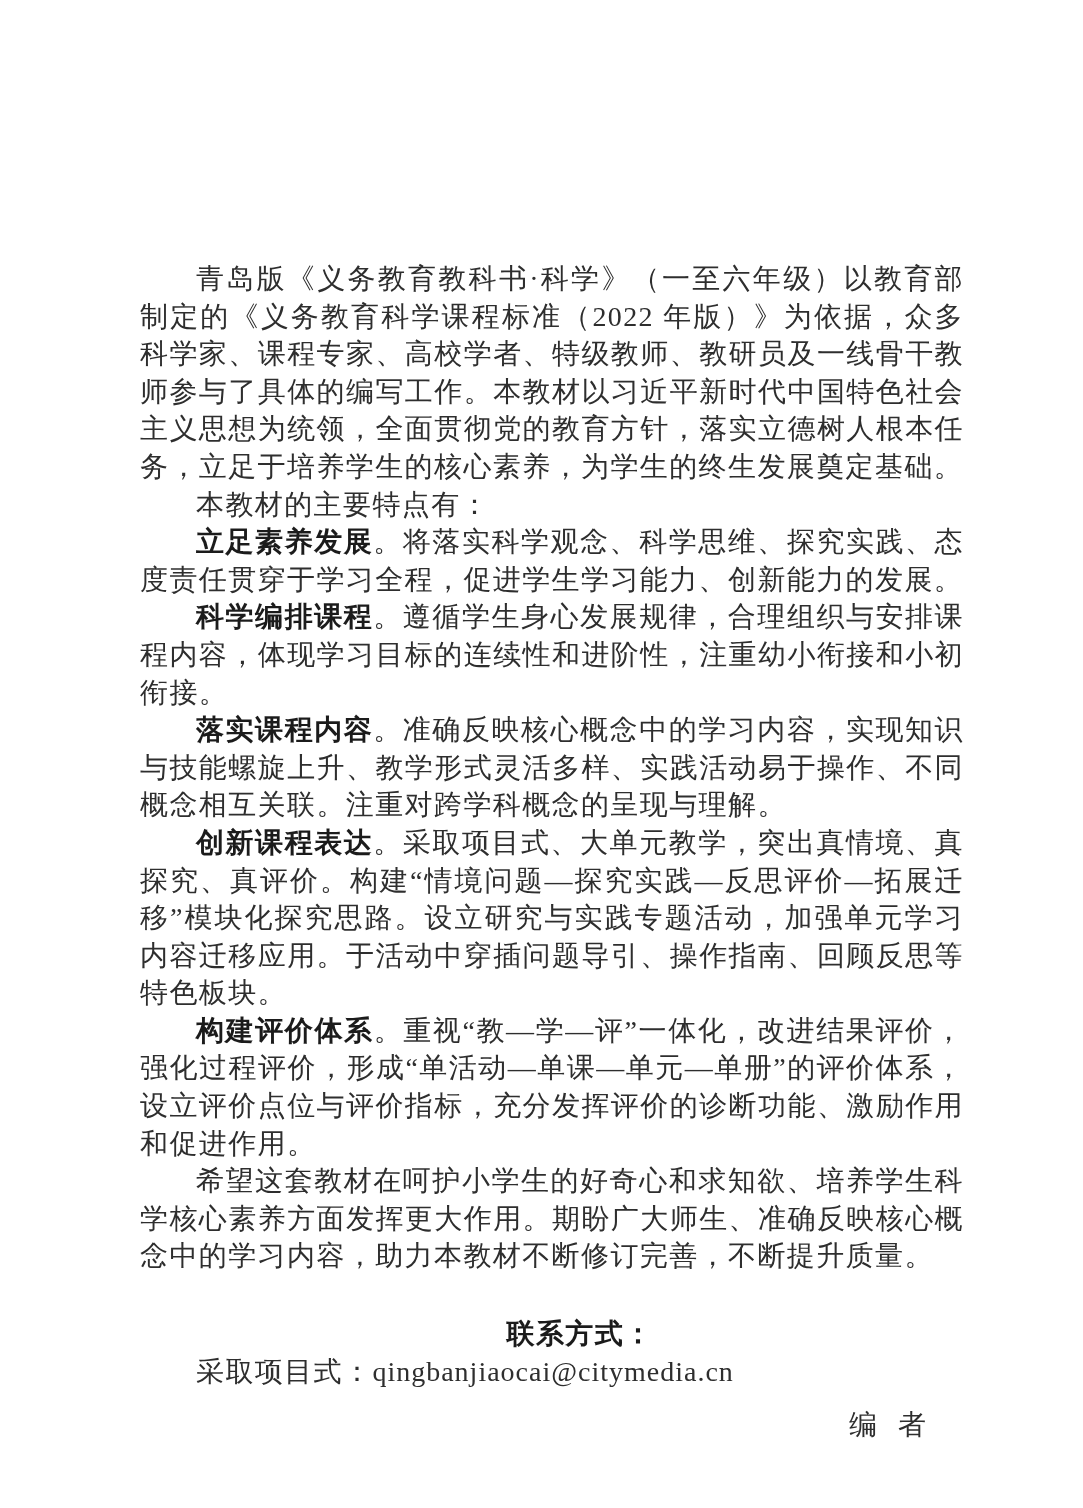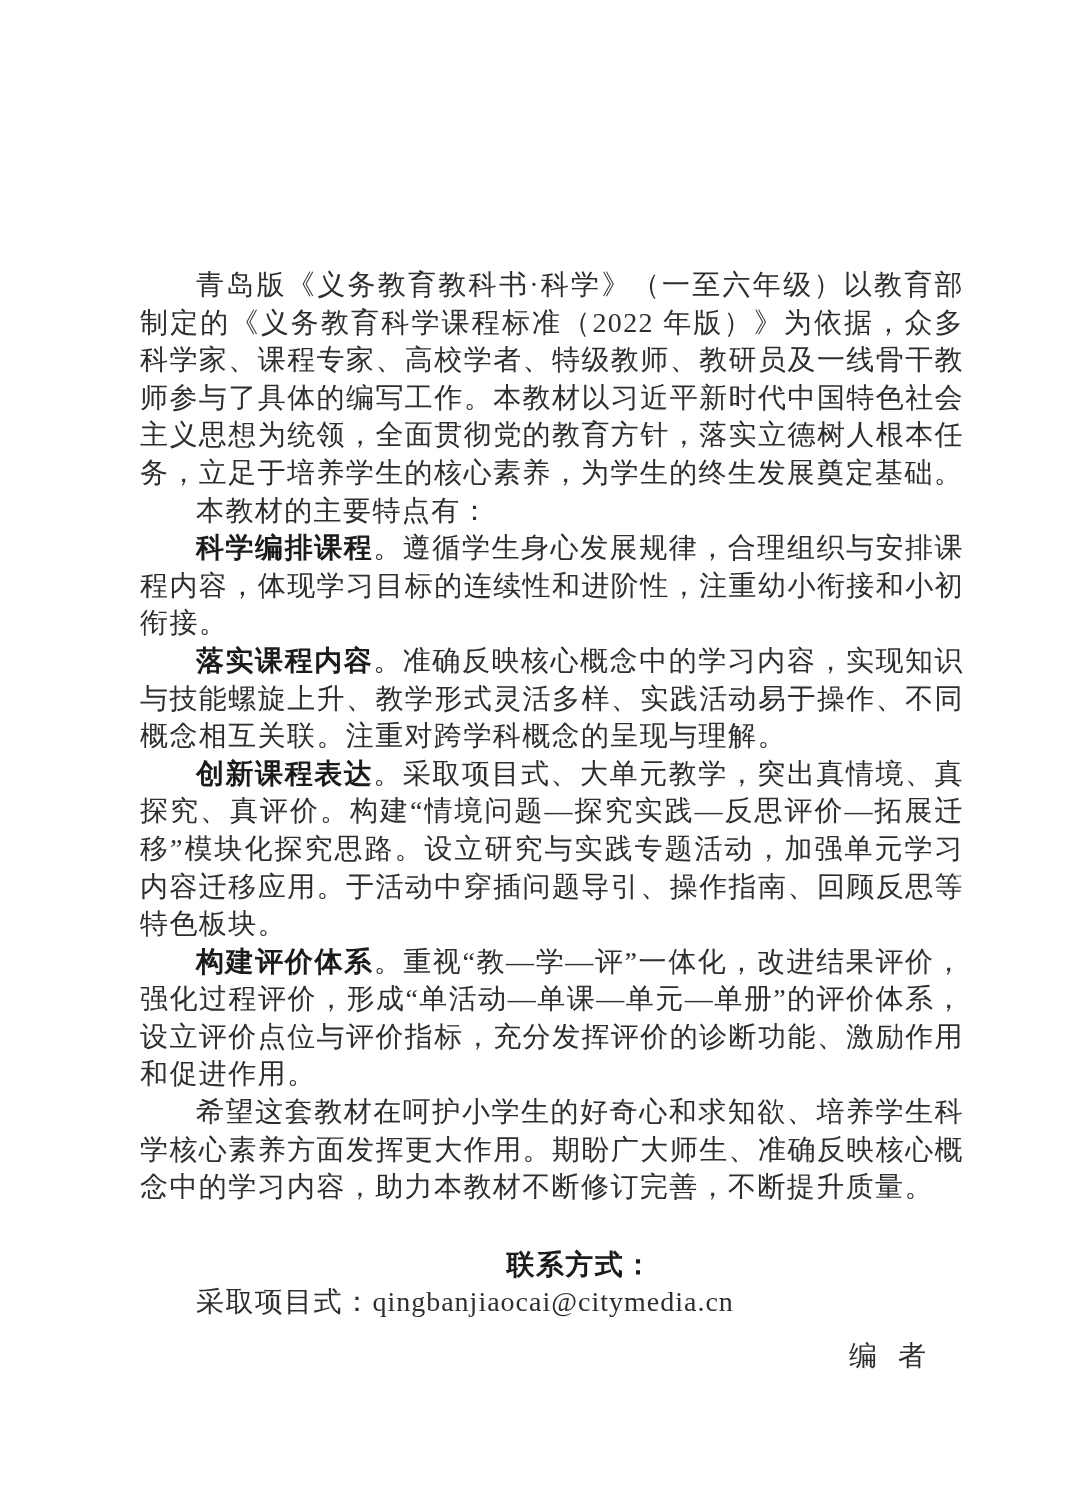--- a/index.html
+++ b/index.html
@@ -25,21 +25,21 @@
     text-align: center;
     font-size: 74px;
     font-weight: bold;
     color: #141414;
     letter-spacing: 2px;
     word-spacing: 68px;
     line-height: 1.2;
   }
   .body-text {
     position: absolute;
-    top: 266px;
+    top: 260px;
     left: 140px;
     width: 824px;
   }
   .para {
     margin: 0;
     font-size: 28px;
     line-height: 37.6px;
     letter-spacing: 1.4px;
     text-align: justify;
     text-justify: inter-ideograph;
@@ -82,20 +82,21 @@
 <body>
 
 <div class="page">
 
   <div class="body-text">
     <div id="paragraph-container">
   <p class="para"><span class="lead"></span><span class="rest">青岛版《义务教育教科书·科学》（一至六年级）以教育部制定的《义务教育科学课程标准（2022 年版）》为依据，众多科学家、课程专家、高校学者、特级教师、教研员及一线骨干教师参与了具体的编写工作。本教材以习近平新时代中国特色社会主义思想为统领，全面贯彻党的教育方针，落实立德树人根本任务，立足于培养学生的核心素养，为学生的终生发展奠定基础。</span></p>
 
   <p class="para"><span class="lead"></span><span class="rest">本教材的主要特点有：</span></p>
 
+  <p class="para"><span class="lead">立足素养发展</span><span class="rest">。将落实科学观念、科学思维、探究实践、态度责任贯穿于学习全程，促进学生学习能力、创新能力的发展。</span></p>
 
   <p class="para"><span class="lead">科学编排课程</span><span class="rest">。遵循学生身心发展规律，合理组织与安排课程内容，体现学习目标的连续性和进阶性，注重幼小衔接和小初衔接。</span></p>
 
   <p class="para"><span class="lead">落实课程内容</span><span class="rest">。准确反映核心概念中的学习内容，实现知识与技能螺旋上升、教学形式灵活多样、实践活动易于操作、不同概念相互关联。注重对跨学科概念的呈现与理解。</span></p>
 
   <p class="para"><span class="lead">创新课程表达</span><span class="rest">。采取项目式、大单元教学，突出真情境、真探究、真评价。构建“情境问题—探究实践—反思评价—拓展迁移”模块化探究思路。设立研究与实践专题活动，加强单元学习内容迁移应用。于活动中穿插问题导引、操作指南、回顾反思等特色板块。</span></p>
 
   <p class="para"><span class="lead">构建评价体系</span><span class="rest">。重视“教—学—评”一体化，改进结果评价，强化过程评价，形成“单活动—单课—单元—单册”的评价体系，设立评价点位与评价指标，充分发挥评价的诊断功能、激励作用和促进作用。</span></p>
 
   <p class="para"><span class="lead"></span><span class="rest">希望这套教材在呵护小学生的好奇心和求知欲、培养学生科学核心素养方面发挥更大作用。期盼广大师生、准确反映核心概念中的学习内容，助力本教材不断修订完善，不断提升质量。</span></p>

